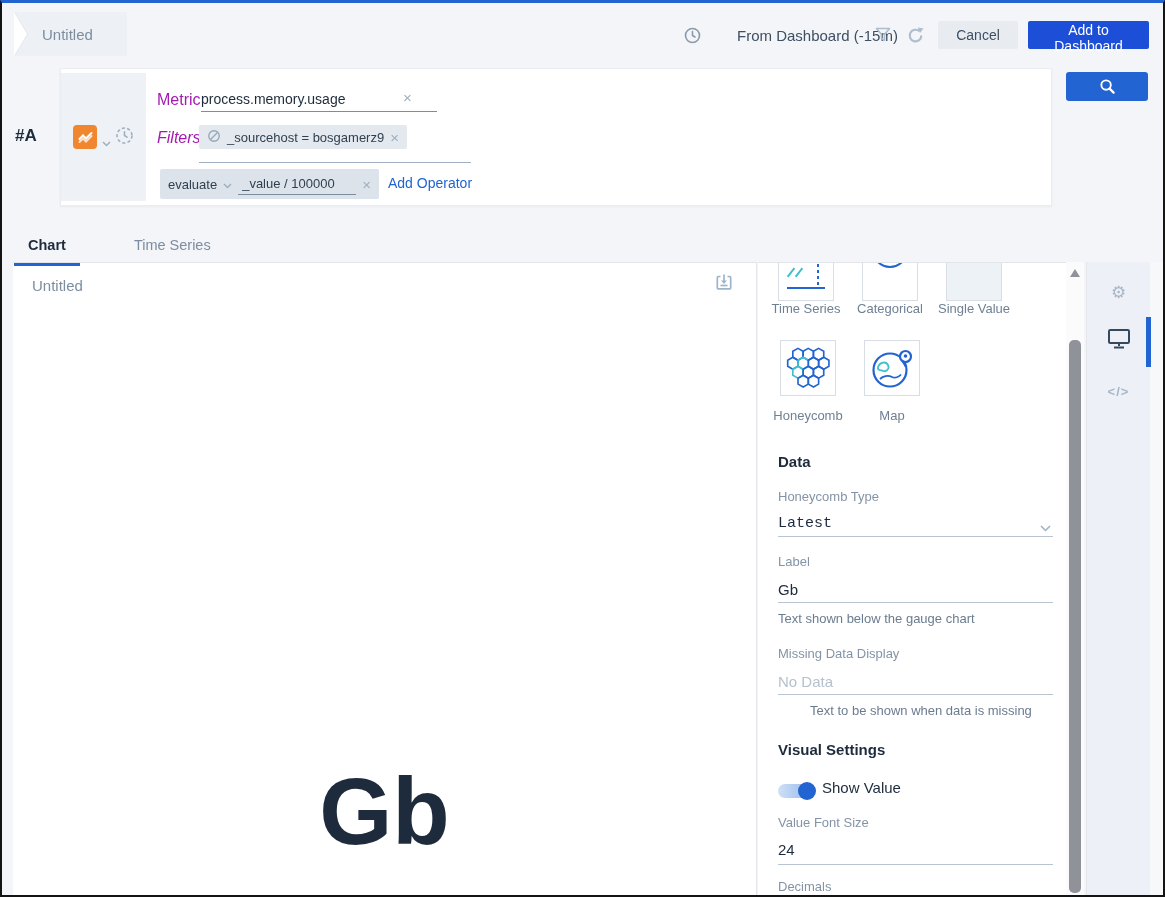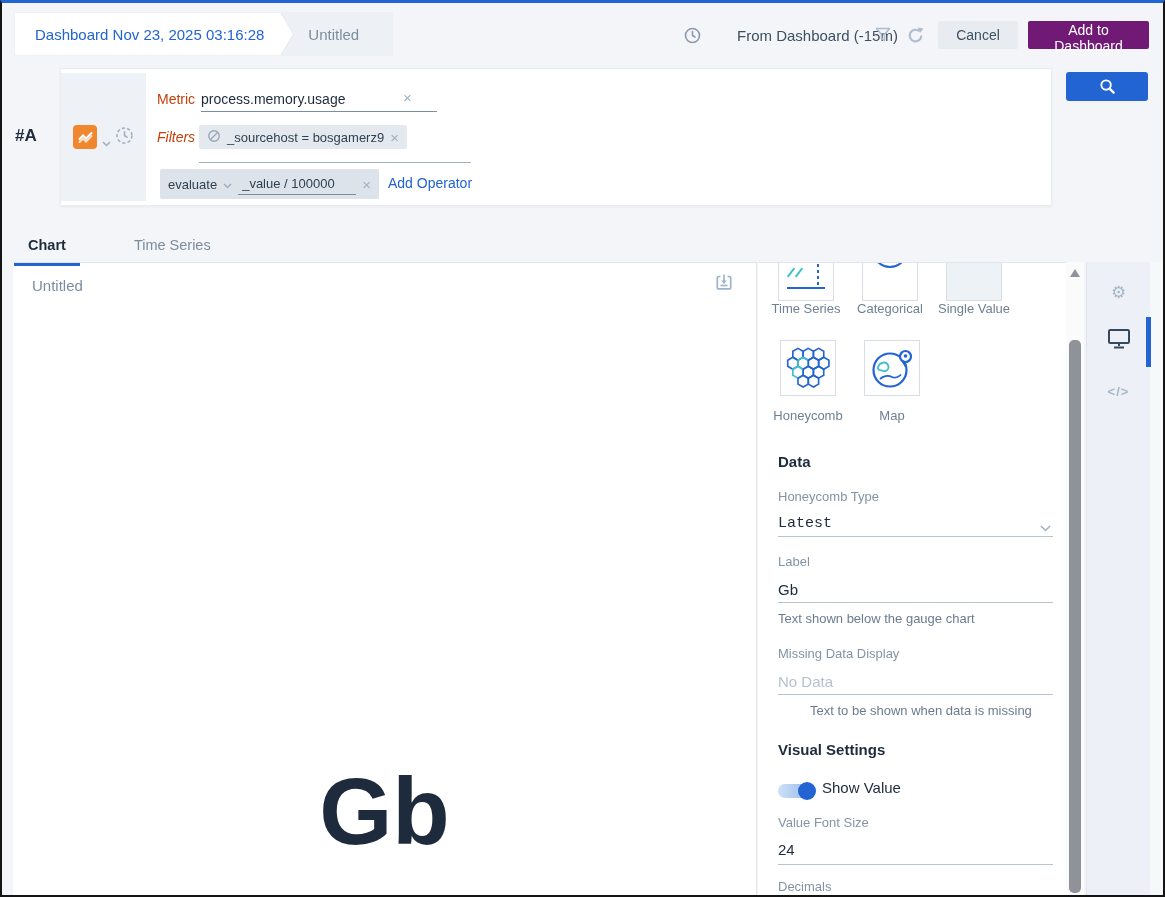--- a/index.html
+++ b/index.html
@@ -10,31 +10,31 @@
   
   .bc{position:absolute;left:14px;top:12px;height:44px;display:flex;align-items:stretch;z-index:5;}
   .bc-active{background:#ffffff;display:flex;align-items:center;padding:0 16px 0 20px;color:#2264d1;font-size:15px;border:1px solid #eef1f5;border-right:none;}
   .bc-arrow{width:0;height:0;border-top:22px solid transparent;border-bottom:22px solid transparent;border-left:13px solid #ffffff;z-index:2;filter:drop-shadow(1px 0 0 #e2e8ee);}
   .bc-inactive{background:#edf1f5;display:flex;align-items:center;padding:0 34px 0 28px;margin-left:-13px;color:#7d8da0;font-size:15px;}
 
   .top-right{position:absolute;top:21px;right:0;left:684px;height:28px;display:flex;align-items:center;z-index:5;gap:28px;}
   .tr-text{color:#3e4f63;font-size:15px;margin-left:8px;}
   .icon-btn{background:none;border:none;padding:0;display:flex;align-items:center;justify-content:center;cursor:pointer;}
   .btn-cancel{position:absolute;left:254px;top:0;width:80px;height:28px;background:#e8ecf1;border:none;color:#3e4f63;font-size:14px;border-radius:2px;}
-  .btn-add{position:absolute;left:344px;top:0;width:121px;height:28px;background:#701a75;border:none;color:#ffffff;font-size:14px;border-radius:2px;}
+  .btn-add{position:absolute;left:344px;top:0;width:121px;height:28px;background:#1d4ed8;border:none;color:#ffffff;font-size:14px;border-radius:2px;}
   .funnel{position:absolute;left:191px;top:6px;}
   .refresh{position:absolute;left:222px;top:5px;}
 
   
   .qcard{position:absolute;left:60px;top:68px;width:992px;height:138px;background:#ffffff;border:1px solid #e9edf2;box-shadow:0 1px 2px rgba(30,43,60,.05);z-index:4;}
   .row-id{position:absolute;left:15px;top:126px;font-size:17px;font-weight:bold;color:#1e2b3c;z-index:5;}
   .q-iconbox{position:absolute;left:0px;top:4px;width:85px;height:128px;background:#eef2f6;display:flex;align-items:center;justify-content:center;gap:5px;}
   .metric-chip{width:24px;height:24px;background:#f0862e;border-radius:4px;display:flex;align-items:center;justify-content:center;}
   .chev{display:inline-block;width:8px;height:8px;}
-  .q-label{position:absolute;color:#c2410c;font-size:14px;text-align:right;}
+  .q-label{position:absolute;color:#a21caf;font-size:16px;text-align:right;}
   .q-value{position:absolute;color:#1e2b3c;font-size:14px;}
   .underline{position:absolute;height:1px;background:#7c8da0;}
   .chip{position:absolute;background:#e3e9ef;border-radius:2px;display:flex;align-items:center;font-size:13px;color:#31404f;padding:0 8px;gap:6px;}
   .xmark{color:#9fb0c2;font-size:15px;line-height:1;cursor:pointer;}
   .add-op{position:absolute;color:#2264d1;font-size:14px;cursor:pointer;}
   .quantize{position:absolute;left:778px;top:129px;color:#5a6e84;font-size:14px;font-style:italic;}
   .plus-ic{position:absolute;left:930px;top:124px;color:#7e93ab;font-size:22px;font-weight:bold;}
   .kebab{position:absolute;left:1020px;top:126px;display:flex;flex-direction:column;gap:3px;cursor:pointer;}
   .kebab i{width:3px;height:3px;border-radius:50%;background:#9fb0c2;}
   .eye{position:absolute;left:976px;top:130px;}
@@ -86,23 +86,20 @@
   .gear-txt{font-size:17px;color:#a9b6c6;}
   .code-txt{font-size:13px;font-weight:bold;color:#a9b6c6;letter-spacing:1px;}
   .rgutter{position:absolute;left:1150px;top:262px;width:13px;height:633px;background:#f7f8fa;z-index:3;}
 </style>
 </head>
 <body>
 
 <div class="app">
 
   <div class="bc">
-    <div class="bc-active">
-      <span>Dashboard Nov 23, 2025 03:16:28</span>
-    </div>
     <div class="bc-arrow"></div>
     <div class="bc-inactive">
       <span>Untitled</span>
     </div>
   </div>
 
   <div class="top-right">
     <span class="icon-btn">
       <svg width="17" height="17" viewBox="0 0 17 17">
           <circle cx="8.5" cy="8.5" r="7" fill="none" stroke="#8b9aab" stroke-width="1.6"></circle>

